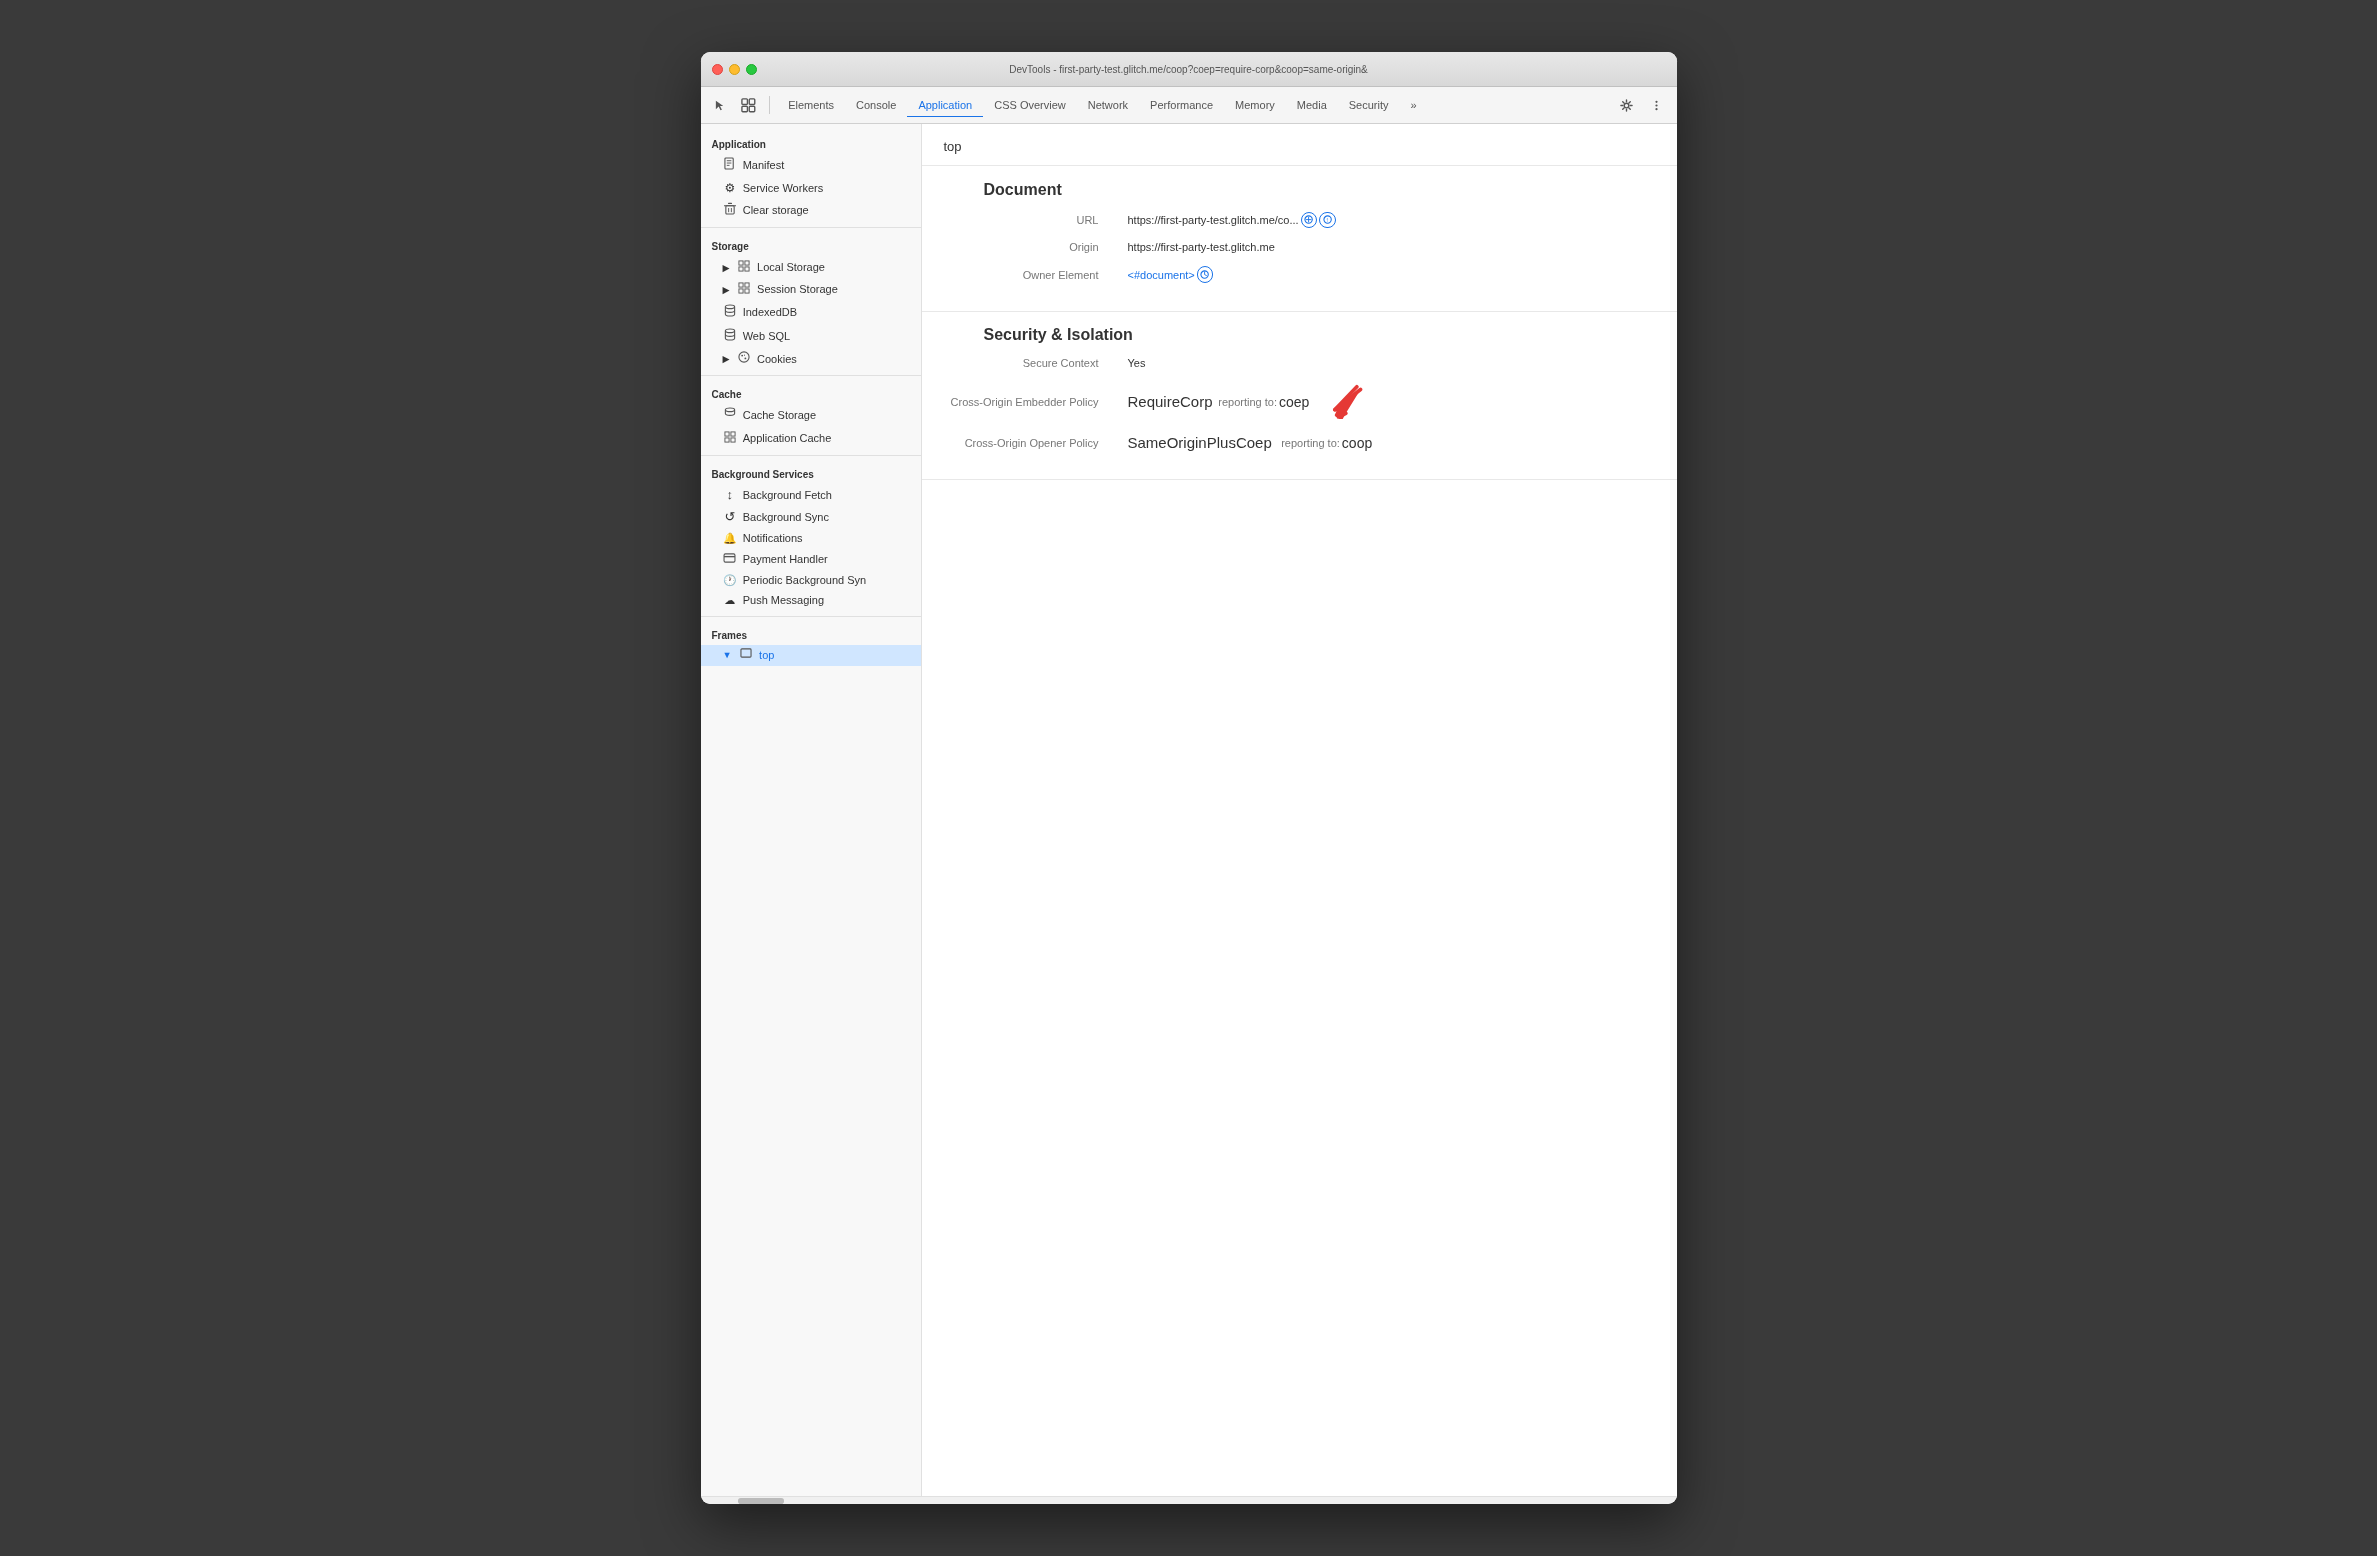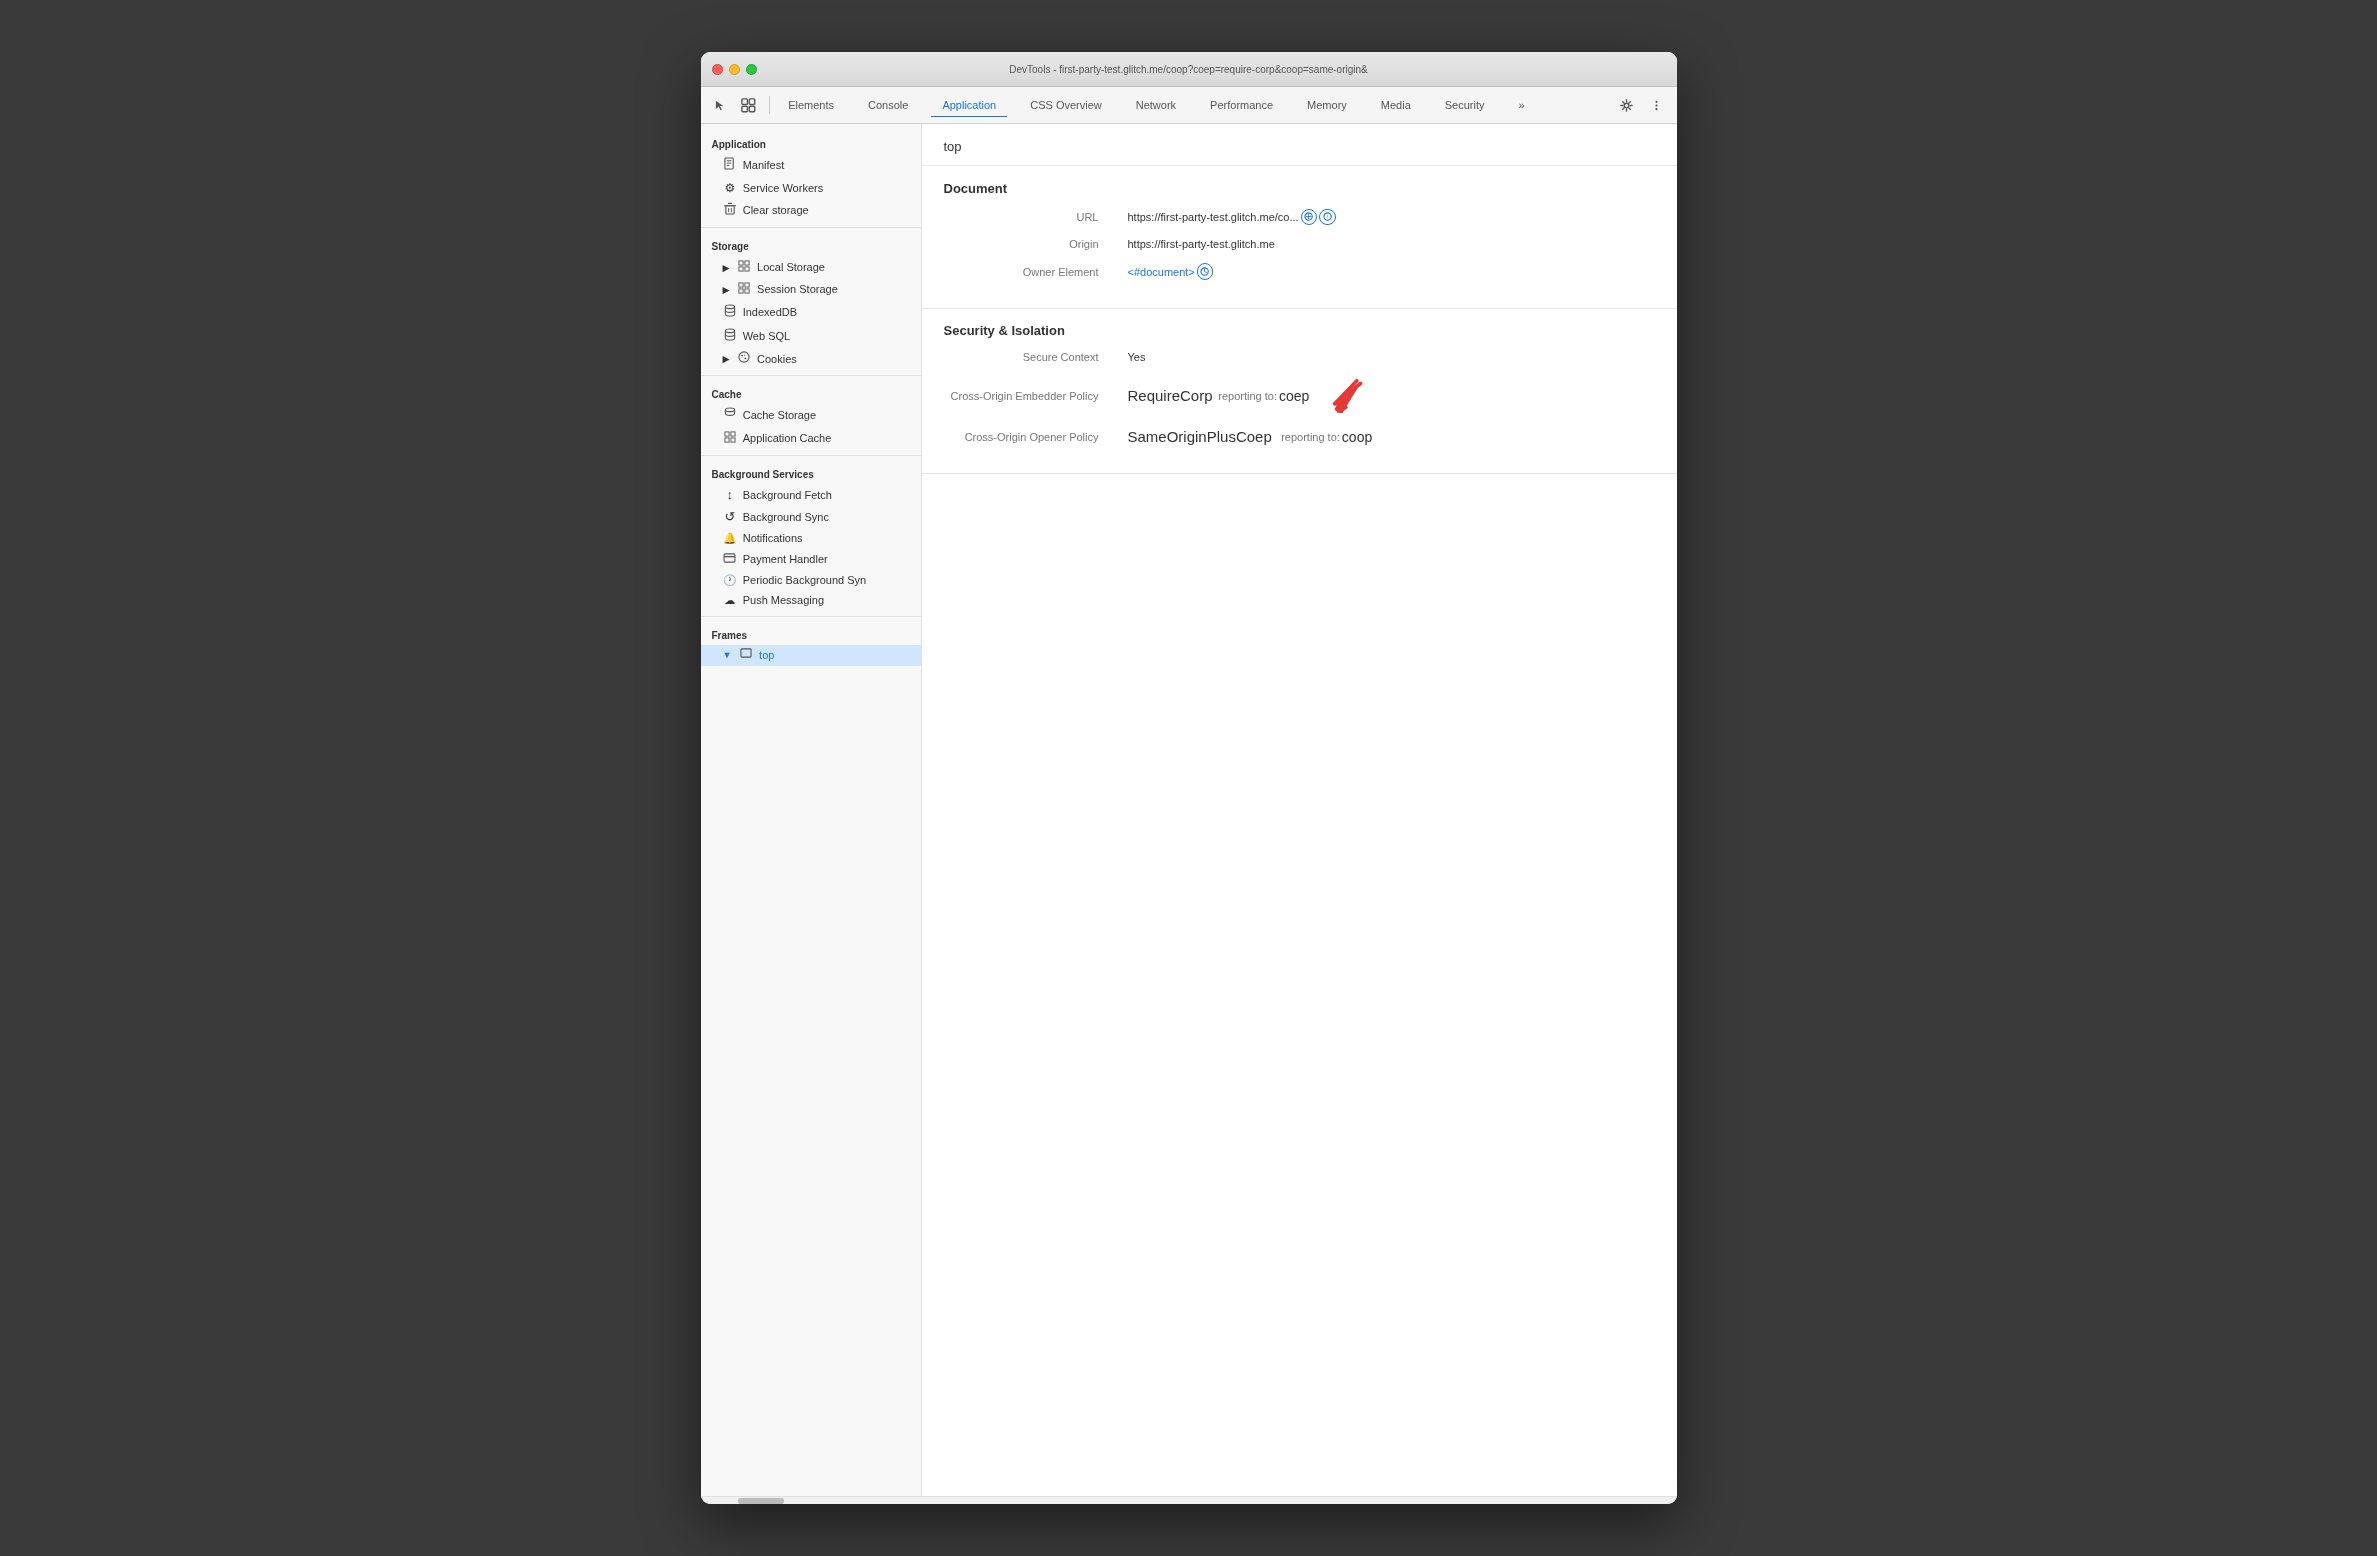--- a/index.html
+++ b/index.html
@@ -71,21 +71,21 @@
     .toolbar-sep {
       width: 0.9px;
       height: 18.4px;
       background: #ccc;
       margin: 0 5.5px;
     }
     .tab-bar {
       display: flex;
       align-items: center;
       flex: 1;
-      gap: 12px;
+      gap: 0;
     }
     .tab {
       padding: 5.5px 11px;
       font-size: 11px;
       color: #555;
       cursor: pointer;
       border-bottom: 1.8px solid transparent;
       white-space: nowrap;
     }
     .tab.active {
@@ -147,24 +147,25 @@
       padding: 14.7px 22px 11px 22px;
       font-size: 13px;
       color: #333;
       border-bottom: 0.9px solid #e8e8e8;
     }
     .section {
       padding: 14.7px 22px;
       border-bottom: 0.9px solid #e8e8e8;
     }
     .section-title {
-      font-size: 13px;
+      font-size: 16px;
       font-weight: 600;
       color: #333;
       margin-bottom: 13px;
+      margin-left: 40px;
     }
     .field-row {
       display: flex;
       align-items: center;
       margin-bottom: 13px;
     }
     .field-label {
       font-size: 11px;
       color: #777;
       text-align: right;

